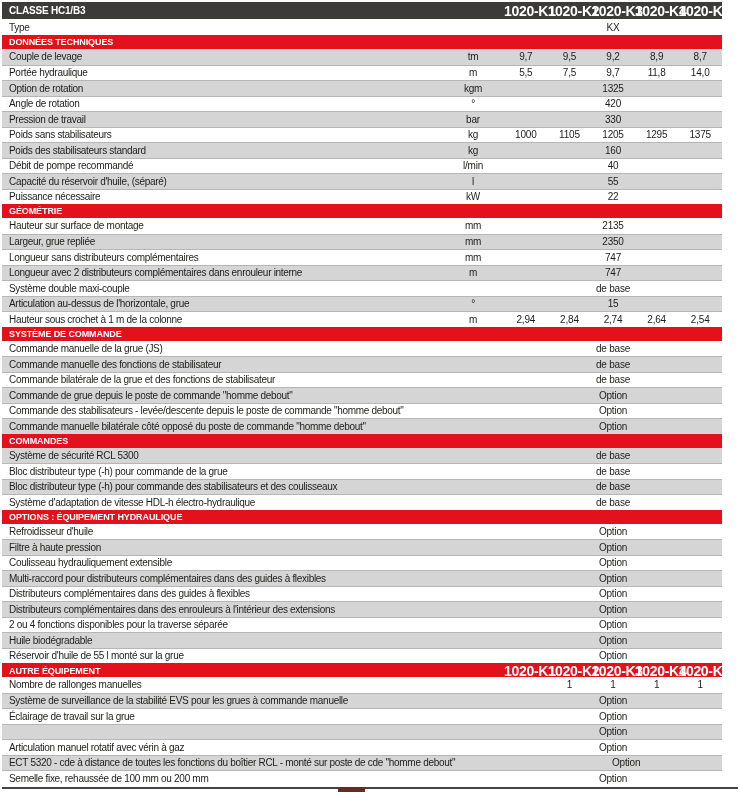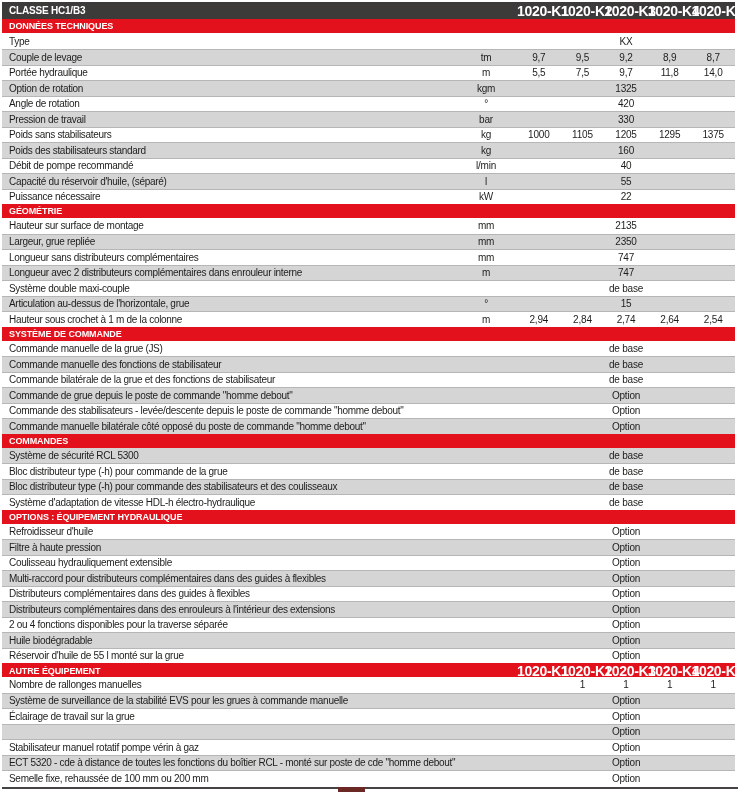--- a/index.html
+++ b/index.html
@@ -20,21 +20,21 @@
   }
   .page{
     position:relative;
     width:740px;
     height:792px;
     overflow:hidden;
     background:#ffffff;
   }
   .spec-table{
     position:absolute;
-    top:2px; left:2px; right:5px;
+    top:2px; left:2px; right:18px;
   }
   .grid{
     display:grid;
     grid-template-columns:1fr 62px repeat(5, 43.6px);
     align-items:center;
   }
   
   .hdr{
     background:var(--dark);
     color:#fff;
@@ -112,27 +112,27 @@
   <div class="spec-table">
       <div class="grid hdr">
         <div class="hlabel">CLASSE HC1/B3</div>
         <div></div>
         <div class="colh">1020-K1</div>
         <div class="colh">1020-K2</div>
         <div class="colh">1020-K3</div>
         <div class="colh">1020-K4</div>
         <div class="colh">1020-K5</div>
       </div>
-      <div class="grid sec">
-        <div class="slabel">DONNÉES TECHNIQUES</div>
-      </div>
       <div class="grid row type">
         <div class="label">Type</div>
         <div class="cell"></div>
         <div class="cell span">KX</div>
+      </div>
+      <div class="grid sec">
+        <div class="slabel">DONNÉES TECHNIQUES</div>
       </div>
       <div class="grid row gray">
         <div class="label">Couple de levage</div>
         <div class="cell">tm</div>
         <div class="cell">9,7</div>
         <div class="cell">9,5</div>
         <div class="cell">9,2</div>
         <div class="cell">8,9</div>
         <div class="cell">8,7</div>
       </div>
@@ -361,21 +361,21 @@
       <div class="grid row">
         <div class="label">Éclairage de travail sur la grue</div>
         <div class="cell"></div>
         <div class="cell span">Option</div>
       </div>
       <div class="grid row gray">
         <div class="cell"></div>
         <div class="cell span">Option</div>
       </div>
       <div class="grid row">
-        <div class="label">Stabilisateur manuel rotatif pompe vérin à gaz</div>
+        <div class="label">Articulation manuel rotatif avec vérin à gaz</div>
         <div class="cell"></div>
         <div class="cell span">Option</div>
       </div>
       <div class="grid row gray">
         <div class="label">ECT 5320 - cde à distance de toutes les fonctions du boîtier RCL - monté sur poste de cde "homme debout"</div>
         <div class="cell"></div>
         <div class="cell span">Option</div>
       </div>
       <div class="grid row">
         <div class="label">Semelle fixe, rehaussée de 100 mm ou 200 mm</div>

